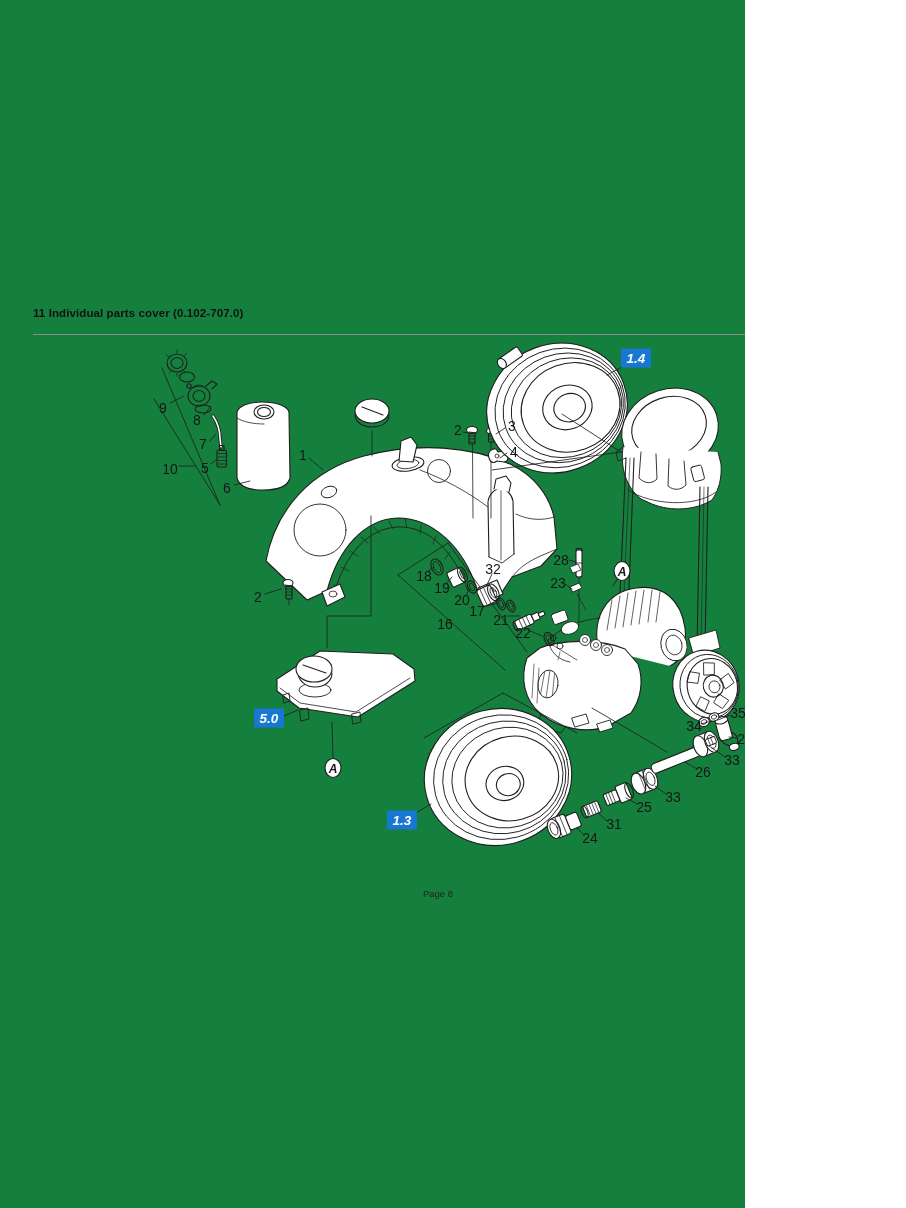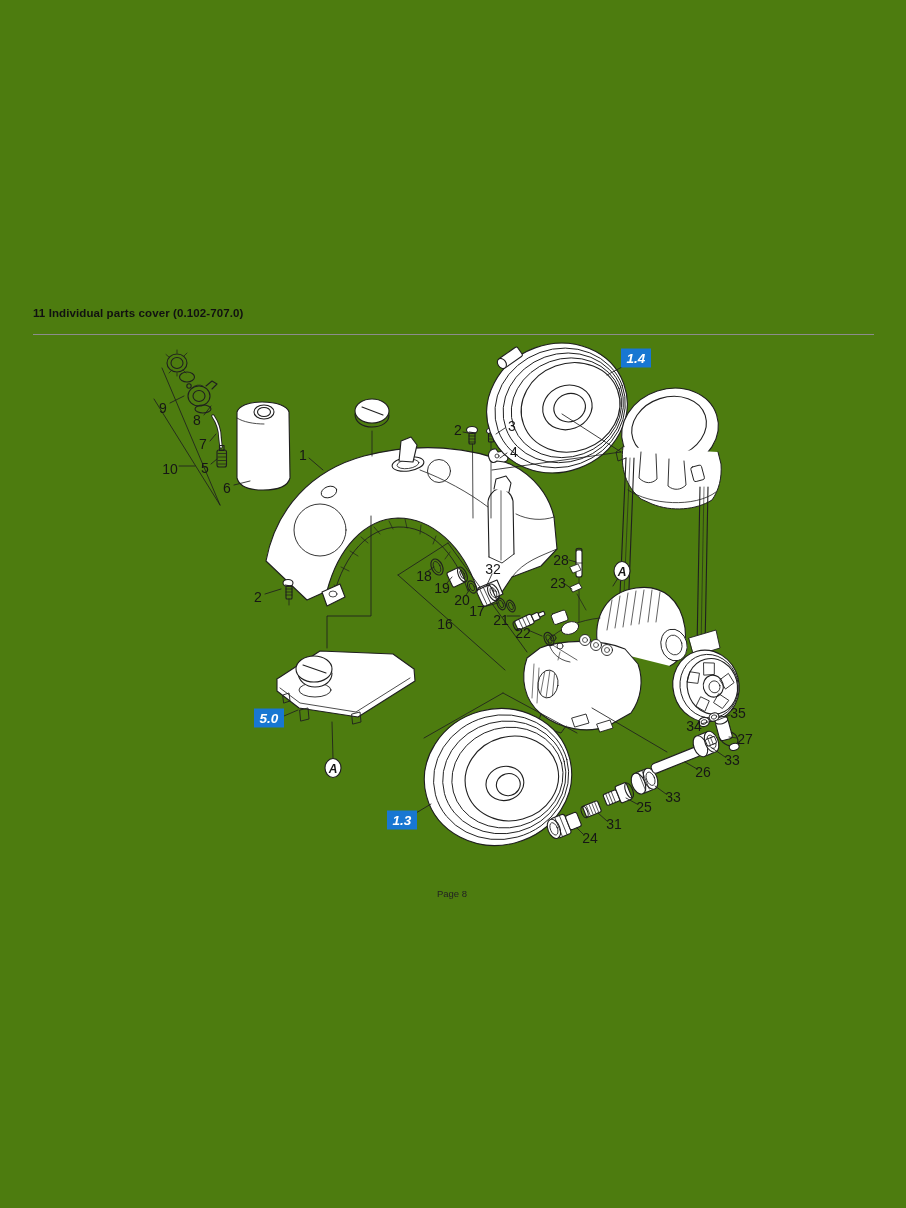--- a/index.html
+++ b/index.html
@@ -1,22 +1,22 @@
 <!DOCTYPE html>
 <html><head>
 <meta charset="utf-8">
 <style>
   html,body{margin:0;padding:0;background:#ffffff;}
-  .page{position:relative;width:906px;height:1208px;background:#4d7c0f;overflow:hidden;
+  .page{position:relative;width:745px;height:1208px;background:#15803d;overflow:hidden;
         font-family:"Liberation Sans",sans-serif;}
   .section-title{position:absolute;left:33px;top:307px;margin:0;
         font-size:11.5px;font-weight:bold;color:#111;letter-spacing:.1px;}
   .title-rule{position:absolute;left:33px;top:334px;width:841px;height:0;
         border-top:1px solid #8c8c8c;}
-  .page-footer{position:absolute;left:402px;top:888px;width:100px;text-align:center;
+  .page-footer{position:absolute;left:388px;top:888px;width:100px;text-align:center;
         font-size:9.5px;color:#222;}
   svg{position:absolute;left:0;top:0;}
   .part-num{font-family:"Liberation Sans",sans-serif;font-size:14px;fill:#161616;
         text-anchor:middle;}
   .marker-letter{font-family:"Liberation Sans",sans-serif;font-size:12px;
         font-weight:bold;font-style:italic;fill:#161616;text-anchor:middle;}
   .ref-label{font-family:"Liberation Sans",sans-serif;font-size:13.5px;
         font-weight:bold;font-style:italic;text-anchor:middle;}
 </style>
 </head>

